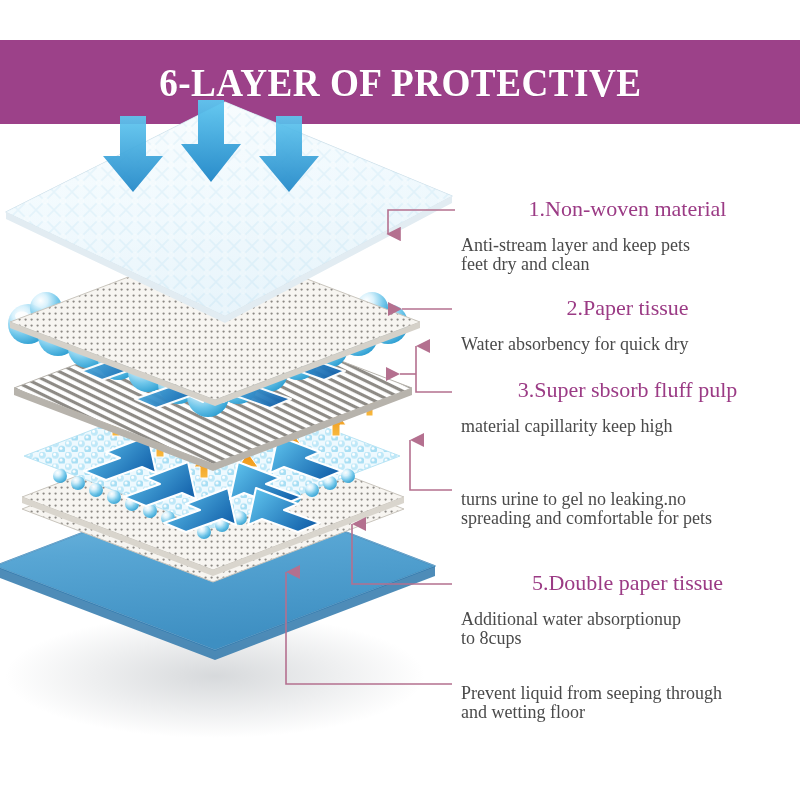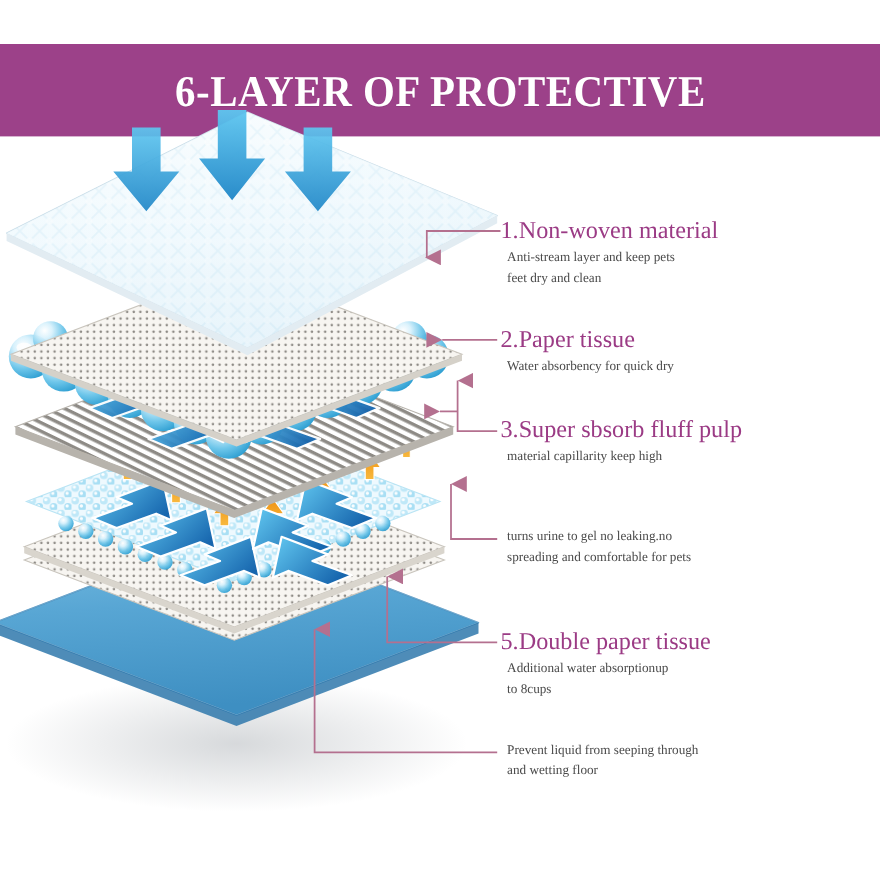--- a/index.html
+++ b/index.html
@@ -38,26 +38,27 @@
     position:absolute;left:455px;top:84px;width:345px;height:716px;
   }
   .callout{position:absolute;left:0;width:345px;}
   .c-title{
     color:#9B3B85;
     font-size:22px;
     line-height:26px;
     font-weight:400;
     white-space:nowrap;
     margin:0;
+    text-align:center;
   }
   .c-body{
     color:#4a4a4a;
-    font-size:12px;
+    font-size:18px;
     line-height:19px;
-    margin:2px 0 0 6px;
+    margin:14px 0 0 6px;
   }
   .c-body span{display:block;}
 
   
   .leaders{position:absolute;left:0;top:84px;width:800px;height:716px;pointer-events:none;}
 </style>
 </head>
 <body>
 
 <div id="page">

